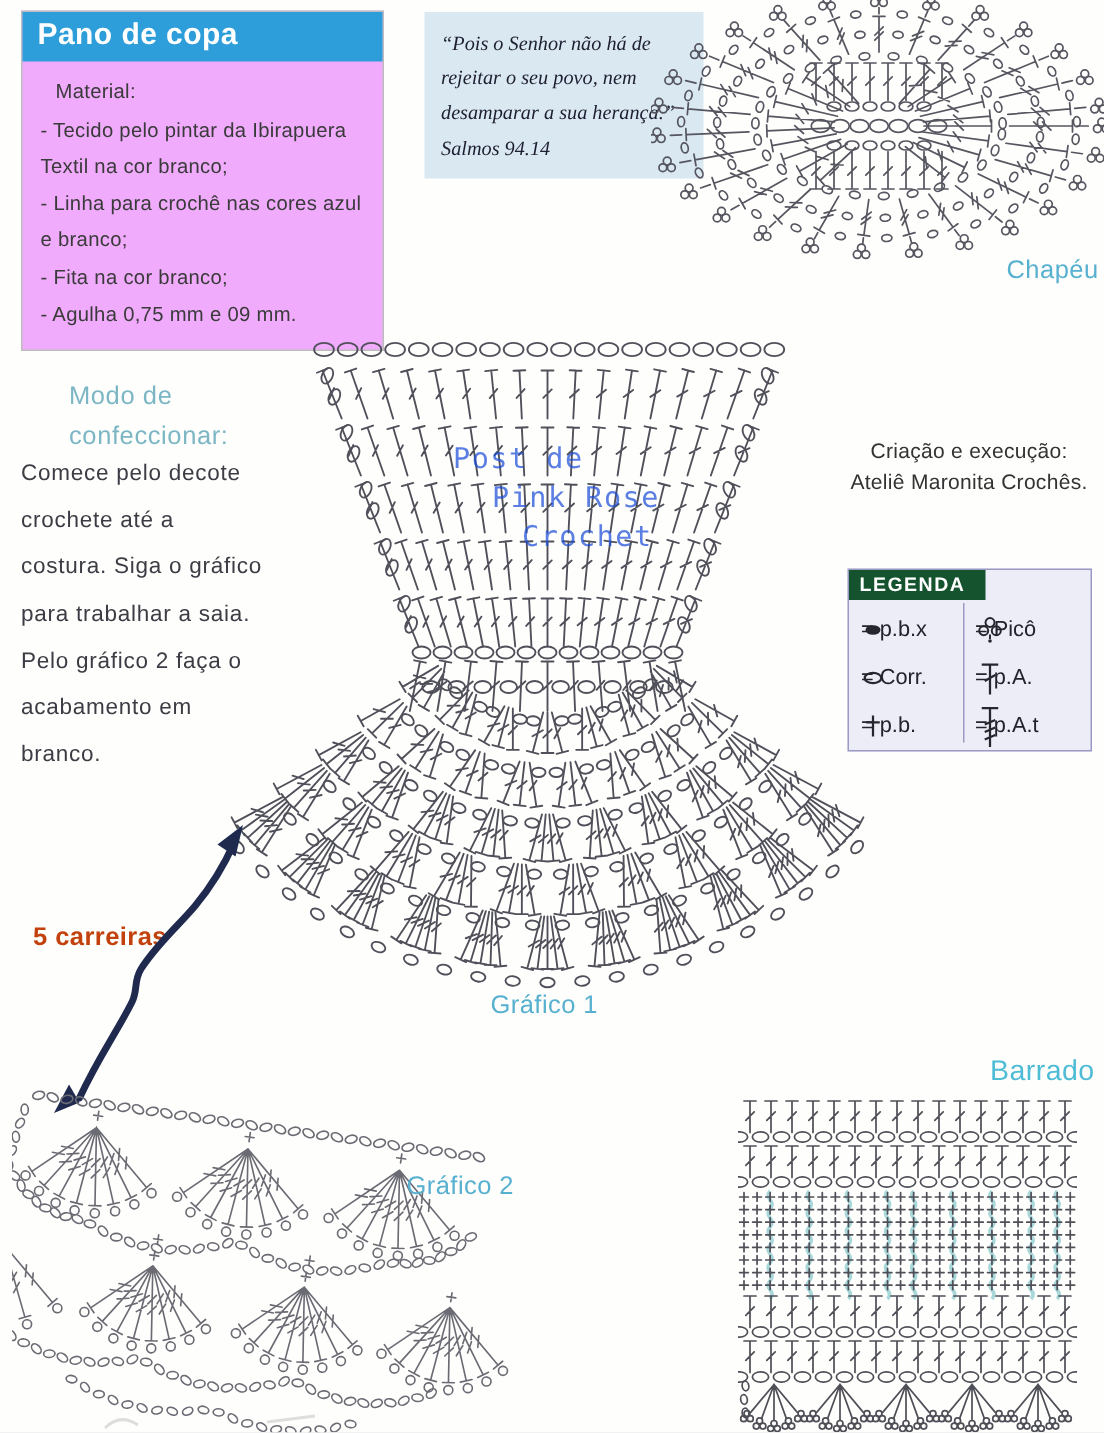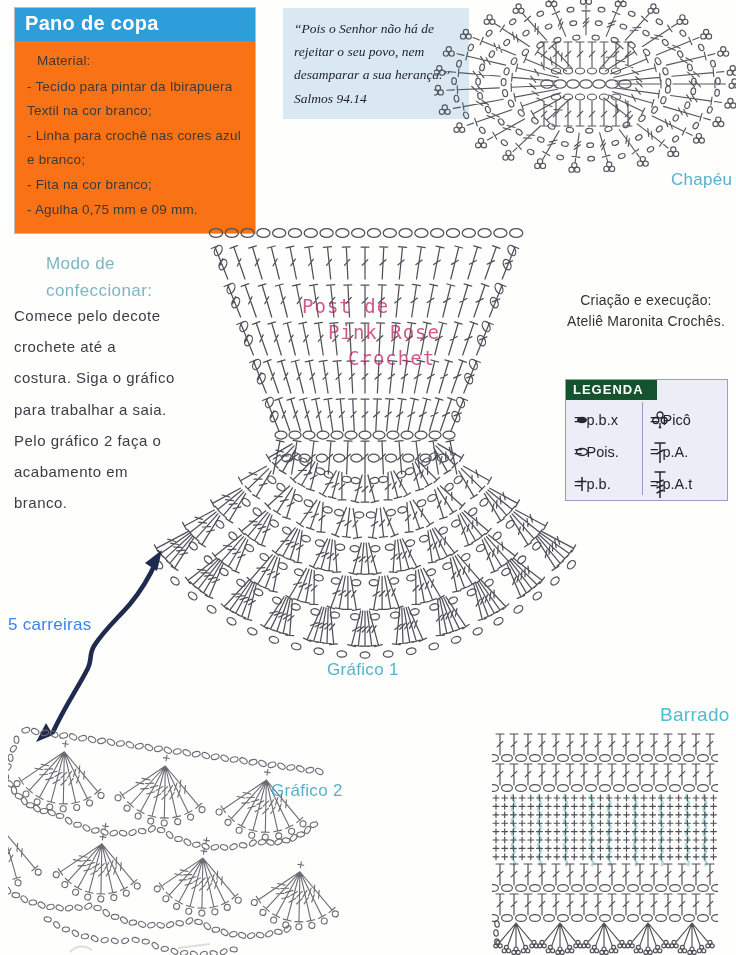--- a/index.html
+++ b/index.html
@@ -1,19 +1,19 @@
 <!DOCTYPE html>
 <html><head>
 <meta charset="utf-8">
 <style>
   html,body{margin:0;padding:0;background:#e8e8e8;}
   .page{position:relative;width:736px;height:955px;background:#fefefd;overflow:hidden;
         font-family:"Liberation Sans",sans-serif;color:#3b3b3b;}
   
-  .mat-box{position:absolute;left:14px;top:7px;width:240px;border:1px solid #bdbdbd;background:#f97316;}
+  .mat-box{position:absolute;left:14px;top:7px;width:240px;border:1px solid #bdbdbd;background:#f0abfc;}
   .mat-head{background:#2d9ed9;color:#fff;font-size:20px;font-weight:bold;padding:4px 10px 6px;letter-spacing:.3px;}
   .mat-body{padding:8px 12px 10px;font-size:13.5px;line-height:1.78;letter-spacing:.2px;color:#3a3a3a;}
   .mat-heading{padding-left:10px;margin-bottom:2px;}
   .mat-item{margin-bottom:1px;}
   
   .quote{position:absolute;left:283px;top:8px;width:164px;background:#d9e8f1;padding:9px 11px;
          font-family:"Liberation Serif",serif;font-style:italic;font-size:13.5px;line-height:1.72;color:#1e1e32;}
   
   .stamp{position:absolute;left:261px;top:177px;width:242px;border:2px solid #979797;border-radius:9px;
          padding:3px 9px 4px;font-family:"DejaVu Sans Mono",monospace;font-size:12px;line-height:1.4;color:#9c9c9c;box-sizing:border-box;}
@@ -33,26 +33,26 @@
   .leg-divider{position:absolute;left:76px;top:22px;bottom:5px;width:1px;background:#9a9ac4;}
   .leg-col{position:absolute;top:24px;bottom:0;display:flex;flex-direction:column;justify-content:space-around;}
   .leg-col.l{left:8px;width:64px;}
   .leg-col.r{left:84px;width:74px;}
   .leg-row{display:flex;align-items:center;gap:3px;font-size:14.5px;color:#23232d;}
   .leg-row svg{flex:0 0 auto;}
   
   .lbl{position:absolute;color:#57b0cf;font-size:17px;letter-spacing:.3px;}
   .chapeu-lbl{left:671px;top:170px;}
   .g1-lbl{left:327px;top:660px;}
-  .carr-lbl{left:8px;top:615px;color:#3b82f6;}
+  .carr-lbl{left:22px;top:615px;color:#c2410c;font-weight:bold;}
   .g2-lbl{left:271px;top:781px;}
   .bar-lbl{left:660px;top:704px;font-size:19px;color:#4fbcd6;}
   
   .wm{position:absolute;left:302px;top:293px;font-family:"DejaVu Sans Mono",monospace;font-size:19px;
-      color:#be185d;opacity:.72;line-height:26px;letter-spacing:1px;}
+      color:#1d4ed8;opacity:.72;line-height:26px;letter-spacing:1px;}
   .wm div:nth-child(2){padding-left:26px;}
   .wm div:nth-child(3){padding-left:46px;}
   
   svg{position:absolute;}
   .chapeu-svg{left:434px;top:0;}
   .g1-svg{left:130px;top:222px;}
   .arrow-svg{left:28px;top:546px;}
   .g2-svg{left:8px;top:718px;}
   .bar-svg{left:492px;top:727px;}
   .artifact-svg{left:60px;top:938px;opacity:.5;}
@@ -61,21 +61,21 @@
 <body>
 
 <div class="page">
 
   <section class="mat-box">
     <div class="mat-head">
       <span>Pano de copa</span>
     </div>
     <div class="mat-body">
       <div class="mat-heading">Material:</div>
-      <div class="mat-item">- Tecido para pintar da Ibirapuera Textil na cor branco;</div>
+      <div class="mat-item">- Tecido pelo pintar da Ibirapuera Textil na cor branco;</div>
       <div class="mat-item">- Linha para crochê nas cores azul e branco;</div>
       <div class="mat-item">- Fita na cor branco;</div>
       <div class="mat-item">- Agulha 0,75 mm e 09 mm.</div>
     </div>
   </section>
 
   <aside class="quote">
     <span>“Pois o Senhor não há de rejeitar o seu povo, nem desamparar a sua herança.” Salmos 94.14</span>
   </aside>
 
@@ -459,21 +459,21 @@
       <div class="leg-row">
         <svg width="16" height="12" viewBox="0 0 16 12">
             <ellipse cx="8" cy="6" rx="5" ry="3.2" fill="#26262e"></ellipse>
           </svg>
         <span>= p.b.x</span>
       </div>
       <div class="leg-row">
         <svg width="16" height="12" viewBox="0 0 16 12">
             <ellipse cx="8" cy="6" rx="5.5" ry="3.4" fill="none" stroke="#26262e" stroke-width="1.5"></ellipse>
           </svg>
-        <span>= Pois.</span>
+        <span>= Corr.</span>
       </div>
       <div class="leg-row">
         <svg width="16" height="18" viewBox="0 0 16 18">
             <path d="M8 2V16 M3.5 6.5H12.5" stroke="#26262e" stroke-width="1.5" fill="none"></path>
           </svg>
         <span>= p.b.</span>
       </div>
     </div>
     <div class="leg-col r">
       <div class="leg-row">

